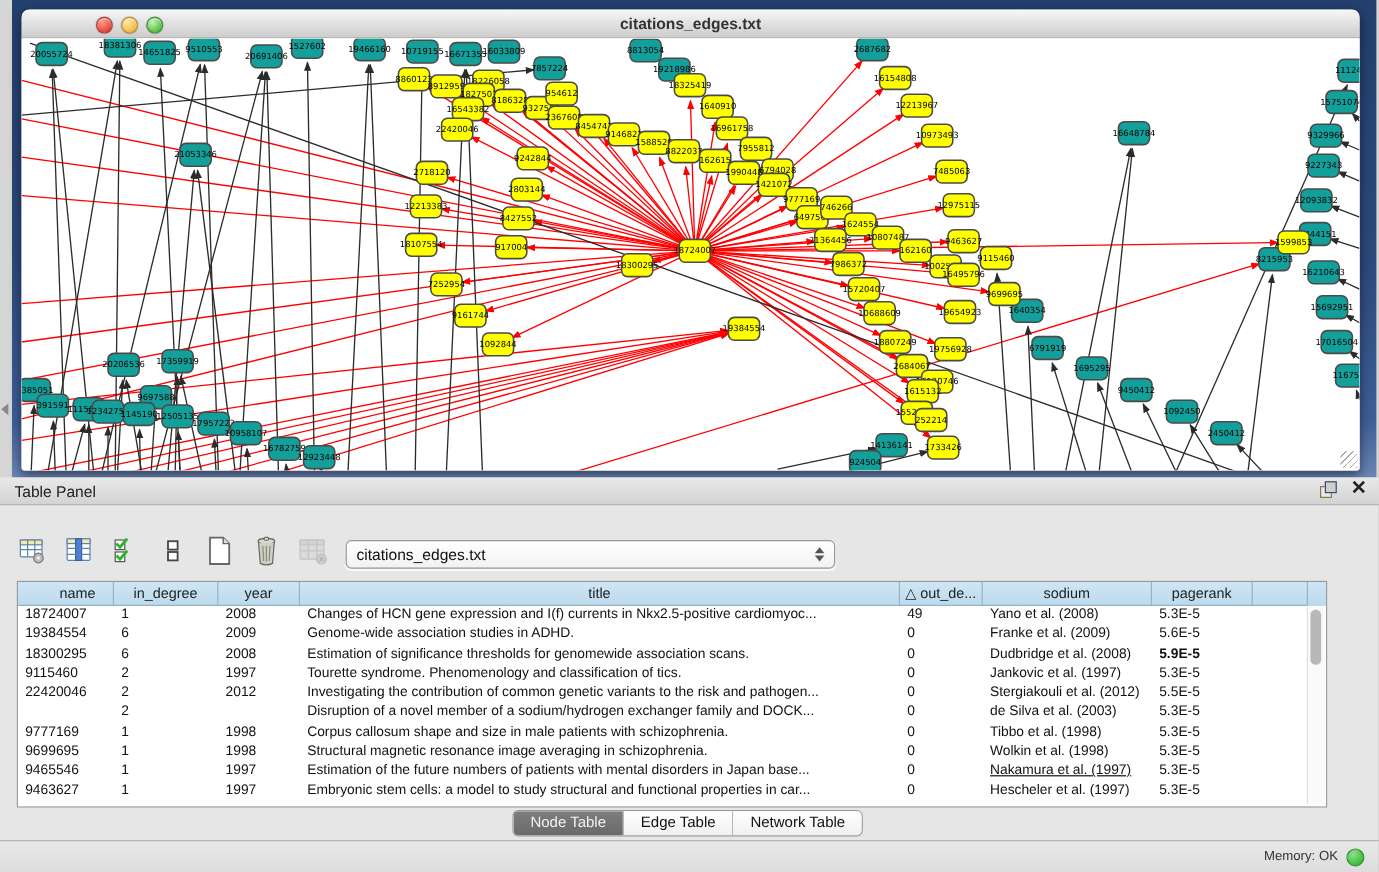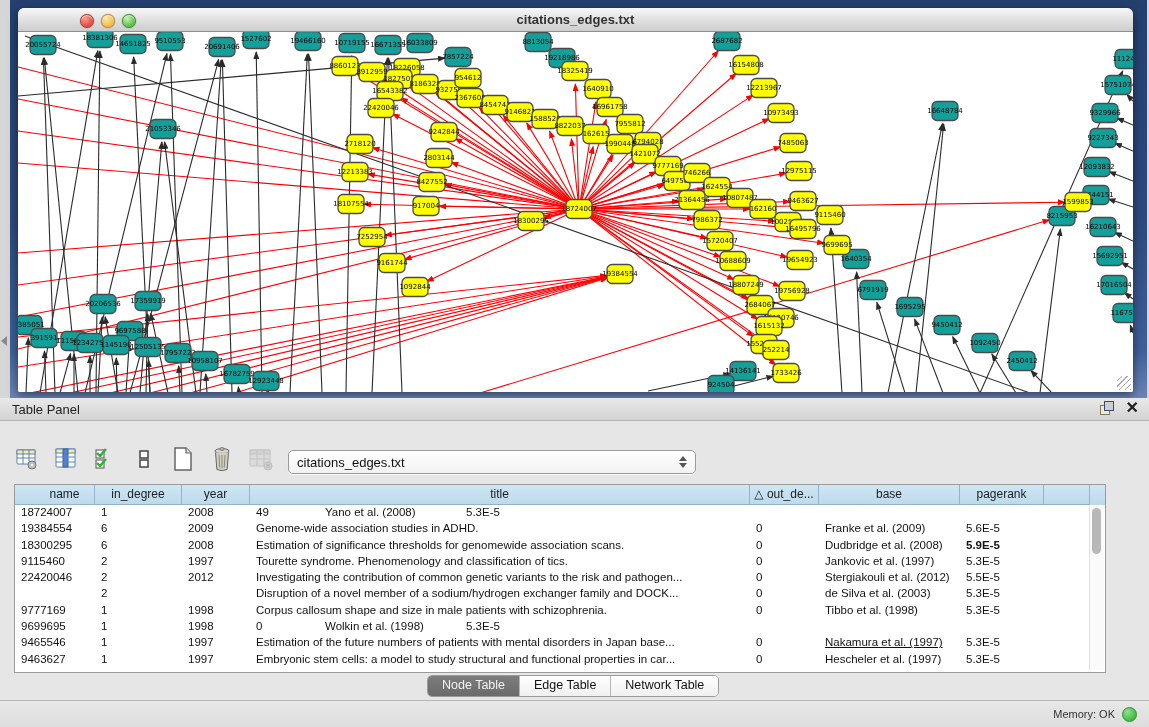--- a/index.html
+++ b/index.html
@@ -781,29 +781,30 @@
         </span>
     </div>
 
     <div class="tablebox">
       <div class="thead" id="thead">
           <div class="th" style="width: 80px; padding-left: 20px;">name</div>
           <div class="th" style="width: 87px;">in_degree</div>
           <div class="th" style="width: 68px;">year</div>
           <div class="th" style="width: 500px;">title</div>
           <div class="th" style="width: 69px;">△ out_de...</div>
-          <div class="th" style="width: 141px;">base</div>
+          <div class="th" style="width: 141px;">sodium</div>
           <div class="th" style="width: 84px;">pagerank</div>
           <div class="th" style="width: 46px;"></div>
         </div>
       <div id="tbody">
           <div class="trow">
             <div class="td" style="width: 80px;">18724007</div>
             <div class="td" style="width: 87px;">1</div>
             <div class="td" style="width: 68px;">2008</div>
+            <div class="td" style="width: 500px;">Changes of HCN gene expression and I(f) currents in Nkx2.5-positive cardiomyoc...</div>
             <div class="td" style="width: 69px;">49</div>
             <div class="td" style="width: 141px;">Yano et al. (2008)</div>
             <div class="td" style="width: 84px;">5.3E-5</div>
           </div>
           <div class="trow">
             <div class="td" style="width: 80px;">19384554</div>
             <div class="td" style="width: 87px;">6</div>
             <div class="td" style="width: 68px;">2009</div>
             <div class="td" style="width: 500px;">Genome-wide association studies in ADHD.</div>
             <div class="td" style="width: 69px;">0</div>
@@ -852,20 +853,21 @@
             <div class="td" style="width: 68px;">1998</div>
             <div class="td" style="width: 500px;">Corpus callosum shape and size in male patients with schizophrenia.</div>
             <div class="td" style="width: 69px;">0</div>
             <div class="td" style="width: 141px;">Tibbo et al. (1998)</div>
             <div class="td" style="width: 84px;">5.3E-5</div>
           </div>
           <div class="trow">
             <div class="td" style="width: 80px;">9699695</div>
             <div class="td" style="width: 87px;">1</div>
             <div class="td" style="width: 68px;">1998</div>
+            <div class="td" style="width: 500px;">Structural magnetic resonance image averaging in schizophrenia.</div>
             <div class="td" style="width: 69px;">0</div>
             <div class="td" style="width: 141px;">Wolkin et al. (1998)</div>
             <div class="td" style="width: 84px;">5.3E-5</div>
           </div>
           <div class="trow">
             <div class="td" style="width: 80px;">9465546</div>
             <div class="td" style="width: 87px;">1</div>
             <div class="td" style="width: 68px;">1997</div>
             <div class="td" style="width: 500px;">Estimation of the future numbers of patients with mental disorders in Japan base...</div>
             <div class="td" style="width: 69px;">0</div>

